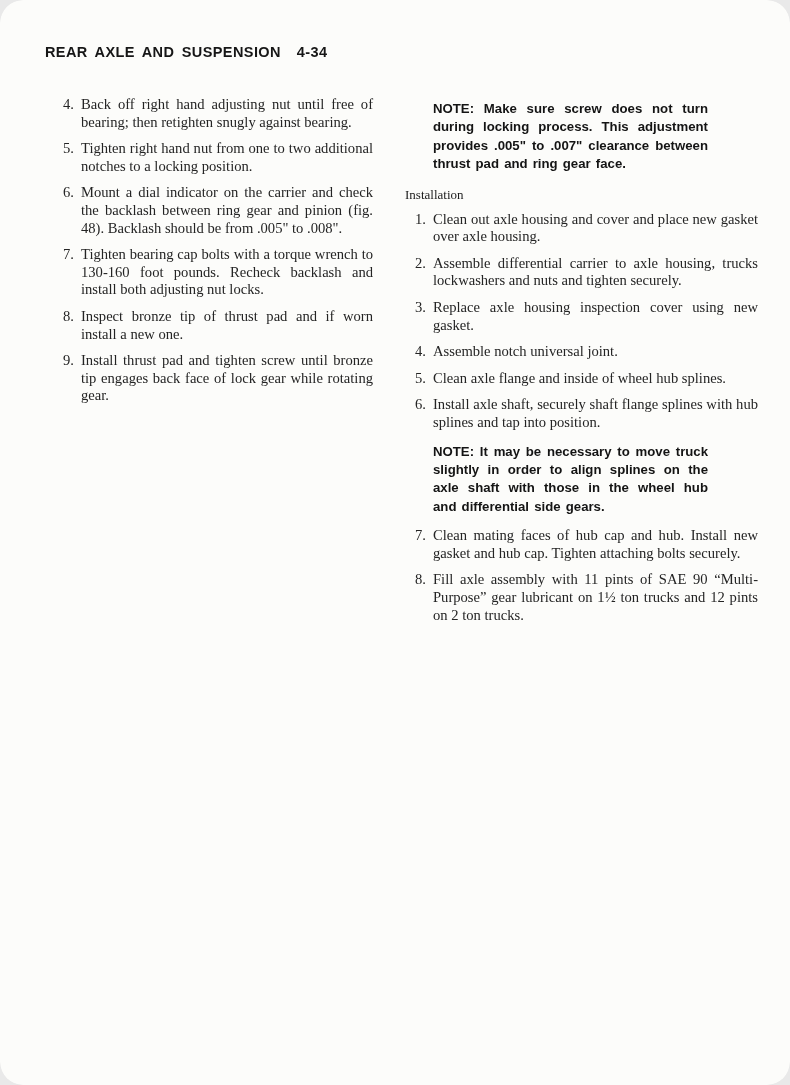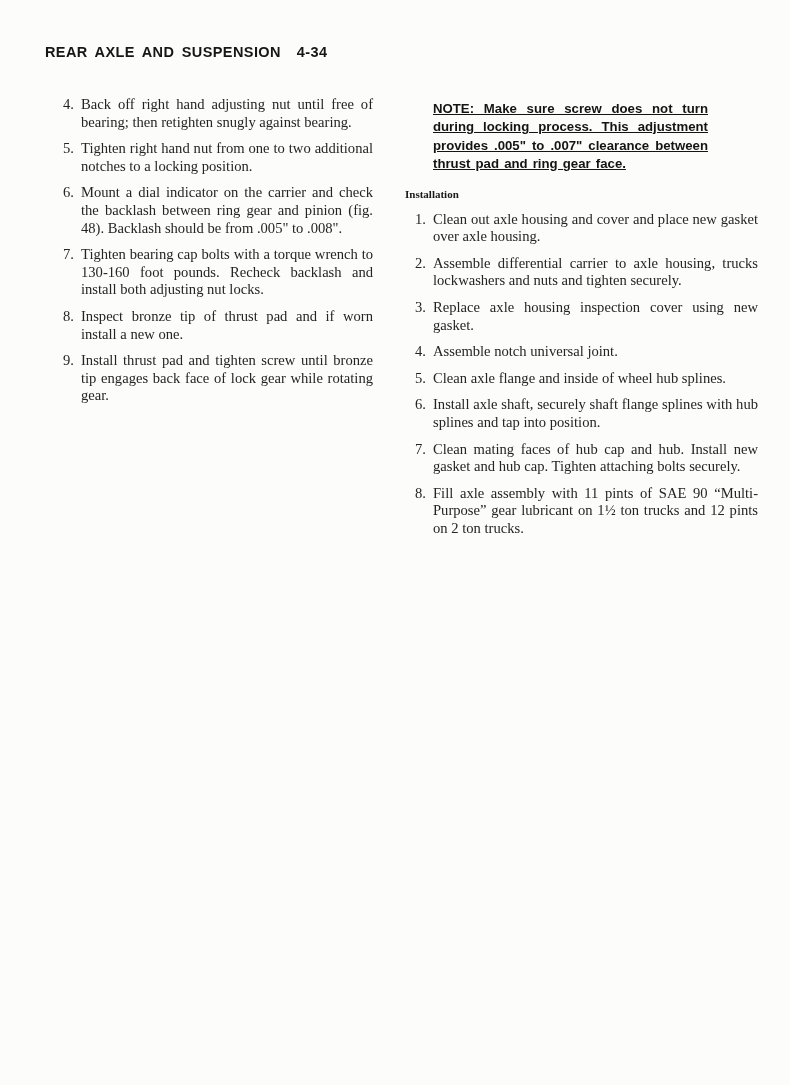--- a/index.html
+++ b/index.html
@@ -1,15 +1,15 @@
 <!DOCTYPE html>
 <html><head>
 <meta charset="utf-8">
 <style>
-  * { margin: 0; padding: 0; box-sizing: border-box; }
+  * { margin: 0; padding: 0; box-sizing: border-box; border-radius: 23px; }
   html, body { background: #e9e9e9; }
   body { width: 790px; }
   .page {
     position: relative;
     width: 790px;
     height: 1085px;
     background: #fcfcfa;
     overflow: hidden;
     font-family: "Liberation Serif", serif;
     color: #242424;
@@ -56,24 +56,24 @@
     font-family: "Liberation Sans", sans-serif;
     font-weight: 700;
     font-size: 13.2px;
     line-height: 18.4px;
     text-align: justify;
     color: #141414;
     margin: 11px 28px 11px 28px;
     word-spacing: 1.5px;
   }
   .note:first-child { margin-top: 4px; }
-  .col-right .note { margin-right: 50px; text-decoration: underline; }
+  .col-right .note { margin-right: 50px; }
   .subheading {
-    font-weight: 700;
-    font-size: 11px;
+    font-weight: 400;
+    font-size: 13px;
     line-height: 19px;
     color: #1a1a1a;
     margin: 2px 0 7px 0;
   }
 </style>
 </head>
 <body>
 
 <div class="page">
 
@@ -130,20 +130,21 @@
         <div class="txt">Assemble notch universal joint.</div>
       </div>
       <div class="item">
         <span class="num">5.</span>
         <div class="txt">Clean axle flange and inside of wheel hub splines.</div>
       </div>
       <div class="item">
         <span class="num">6.</span>
         <div class="txt">Install axle shaft, securely shaft flange splines with hub splines and tap into position.</div>
       </div>
+      <div class="note">NOTE: It may be necessary to move truck slightly in order to align splines on the axle shaft with those in the wheel hub and differential side gears.</div>
       <div class="item">
         <span class="num">7.</span>
         <div class="txt">Clean mating faces of hub cap and hub. Install new gasket and hub cap. Tighten attaching bolts securely.</div>
       </div>
       <div class="item">
         <span class="num">8.</span>
         <div class="txt">Fill axle assembly with 11 pints of SAE 90 “Multi-Purpose” gear lubricant on 1½ ton trucks and 12 pints on 2 ton trucks.</div>
       </div>
     </div>
 

